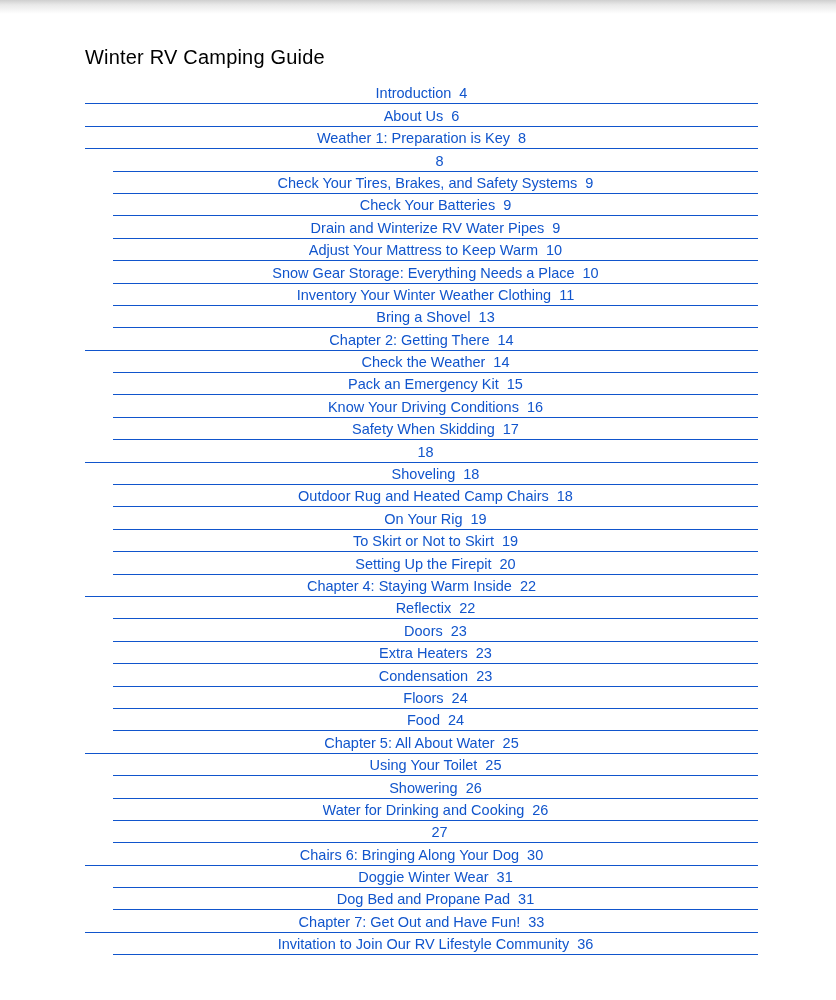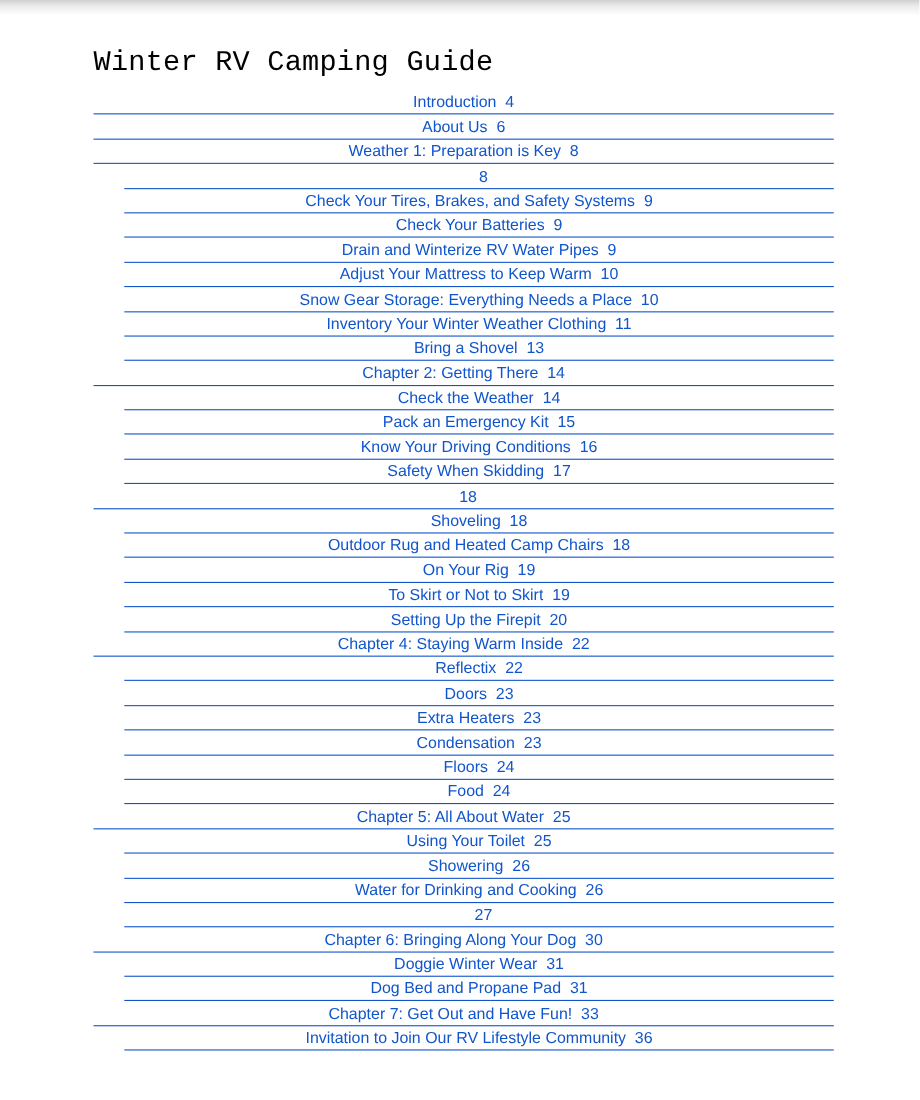--- a/index.html
+++ b/index.html
@@ -19,26 +19,25 @@
     top: 0; left: 0; right: 0;
     height: 14px;
     background: linear-gradient(to bottom, #cfcfcf 0%, #e9e9e9 35%, #ffffff 100%);
     pointer-events: none;
   }
   .doc {
     padding: 41px 78px 0 85px;
   }
   .doc-title {
     margin: 0 0 9px 0;
-    font-size: 26px;
+    font-size: 20px;
     font-weight: 400;
     line-height: 32px;
     color: #000000;
     letter-spacing: 0.2px;
-    font-family: Liberation Mono, monospace;
   }
   .toc {
     display: block;
   }
   .toc-row {
     display: flex;
     justify-content: center;
     align-items: flex-end;
     box-sizing: border-box;
     height: 22.4px;
@@ -196,21 +195,21 @@
     <span class="toc-page">26</span>
   </a>
       <a class="toc-row level-1">
     <span class="toc-label">Water for Drinking and Cooking</span>
     <span class="toc-page">26</span>
   </a>
       <a class="toc-row level-1">
     <span class="toc-page">27</span>
   </a>
       <a class="toc-row level-0">
-    <span class="toc-label">Chapter 6: Bringing Along Your Dog</span>
+    <span class="toc-label">Chairs 6: Bringing Along Your Dog</span>
     <span class="toc-page">30</span>
   </a>
       <a class="toc-row level-1">
     <span class="toc-label">Doggie Winter Wear</span>
     <span class="toc-page">31</span>
   </a>
       <a class="toc-row level-1">
     <span class="toc-label">Dog Bed and Propane Pad</span>
     <span class="toc-page">31</span>
   </a>

